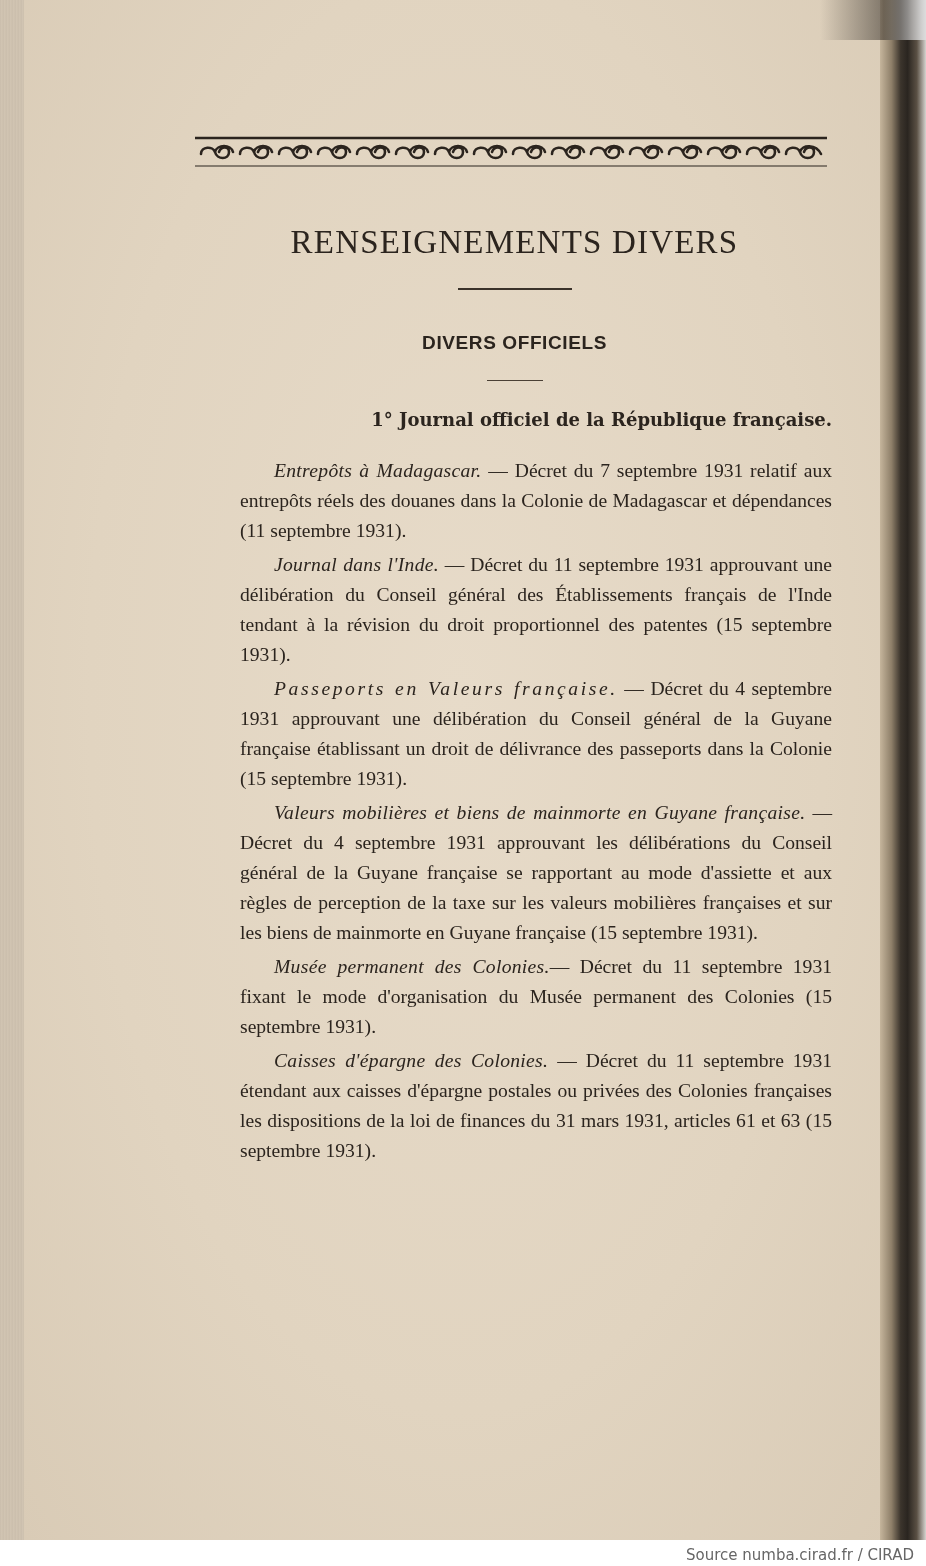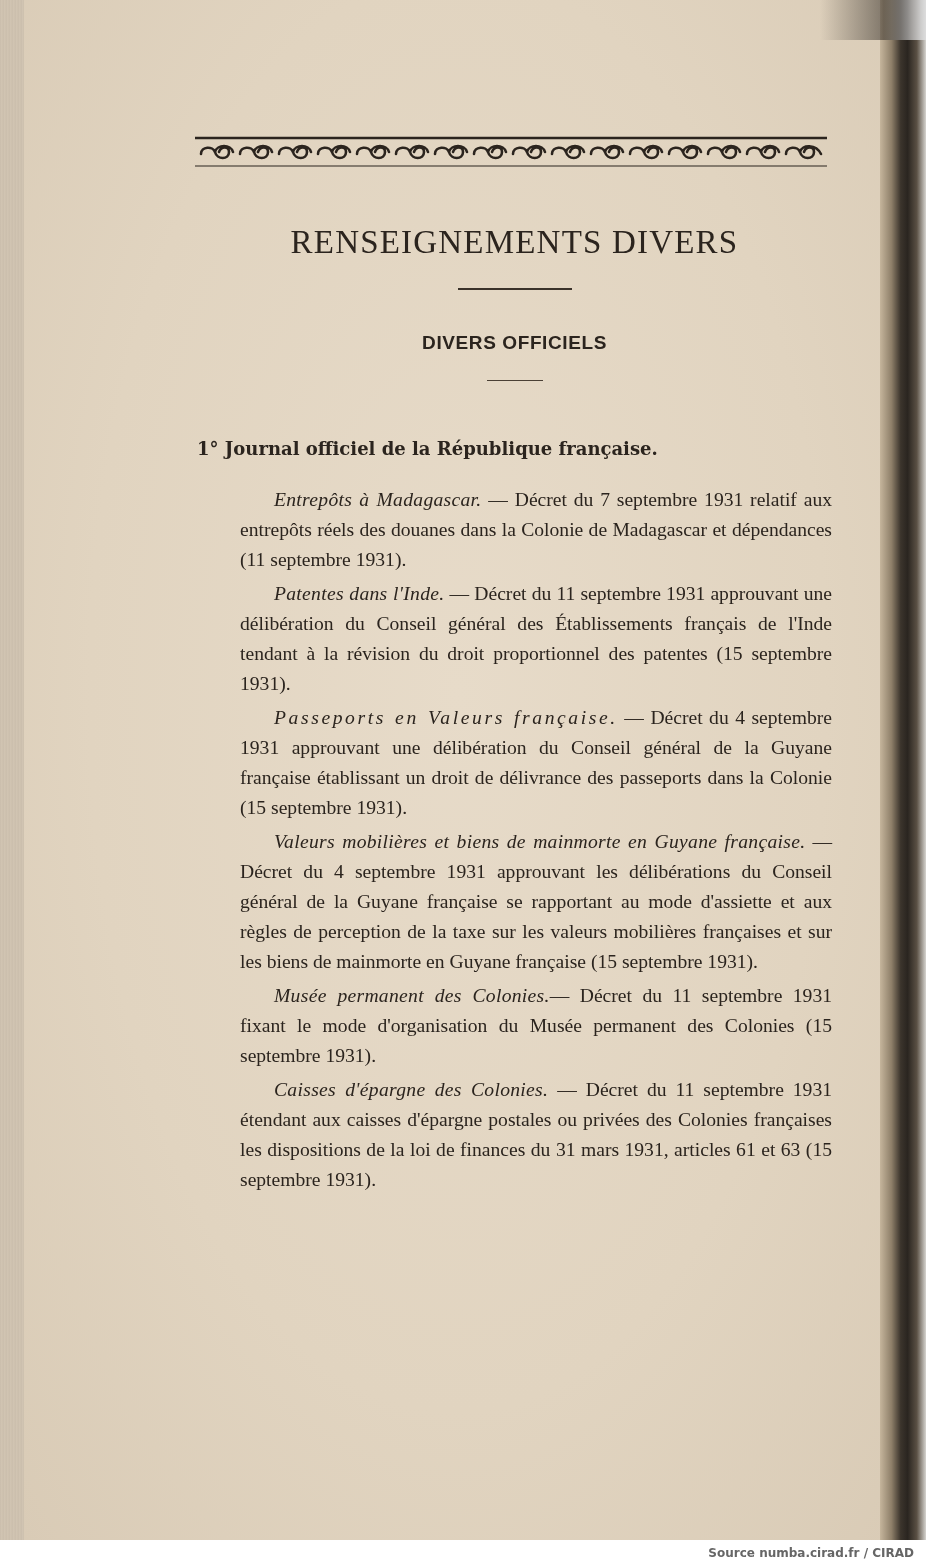--- a/index.html
+++ b/index.html
@@ -52,23 +52,22 @@
       left: 0; top: 1540px;
       width: 926px;
       height: 26px;
       background: #ffffff;
     }
     .source-credit {
       position: absolute;
       right: 12px;
       top: 1546px;
       font-family: "DejaVu Sans", sans-serif;
-      font-size: 12px;
+      font-size: 15px;
       color: #666;
-      font-weight: bold;
     }
 
     .content {
       position: absolute;
       left: 197px;
       top: 130px;
       width: 635px;
       color: #2b241e;
       font-family: "DejaVu Serif", serif;
     }
@@ -106,22 +105,22 @@
       color: #2b241e;
       line-height: 26px;
     }
     .rule-2 {
       width: 56px;
       height: 1px;
       background: #4a4035;
       margin: 24px auto 0 auto;
     }
     .subsection-title {
-      margin-top: 56px;
-      text-align: left;
+      margin-top: 27px;
+      text-align: right;
       font-family: "DejaVu Serif", serif;
       font-size: 18px;
       font-weight: bold;
       color: #2b241e;
       line-height: 24px;
     }
     .entries {
       margin-top: 24px;
       margin-left: 43px;
     }
@@ -181,21 +180,21 @@
     <h2 class="section-title">DIVERS OFFICIELS</h2>
     <div class="rule-2"></div>
 
     <h3 class="subsection-title">1° Journal officiel de la République française.</h3>
 
     <div class="entries">
       <p class="entry">
         <span class="topic">Entrepôts à Madagascar.</span><span> — Décret du 7 septembre 1931 relatif aux entrepôts réels des douanes dans la Colonie de Madagascar et dépendances (11 septembre 1931).</span>
       </p>
       <p class="entry">
-        <span class="topic">Patentes dans l'Inde.</span><span> — Décret du 11 septembre 1931 approuvant une délibération du Conseil général des Établissements français de l'Inde tendant à la révision du droit proportionnel des patentes (15 septembre 1931).</span>
+        <span class="topic">Journal dans l'Inde.</span><span> — Décret du 11 septembre 1931 approuvant une délibération du Conseil général des Établissements français de l'Inde tendant à la révision du droit proportionnel des patentes (15 septembre 1931).</span>
       </p>
       <p class="entry wide">
         <span class="topic">Passeports en Valeurs française.</span><span> — Décret du 4 septembre 1931 approuvant une délibération du Conseil général de la Guyane française établissant un droit de délivrance des passeports dans la Colonie (15 septembre 1931).</span>
       </p>
       <p class="entry">
         <span class="topic">Valeurs mobilières et biens de mainmorte en Guyane française.</span><span> — Décret du 4 septembre 1931 approuvant les délibérations du Conseil général de la Guyane française se rapportant au mode d'assiette et aux règles de perception de la taxe sur les valeurs mobilières françaises et sur les biens de mainmorte en Guyane française (15 septembre 1931).</span>
       </p>
       <p class="entry">
         <span class="topic">Musée permanent des Colonies.</span><span>— Décret du 11 septembre 1931 fixant le mode d'organisation du Musée permanent des Colonies (15 septembre 1931).</span>
       </p>

